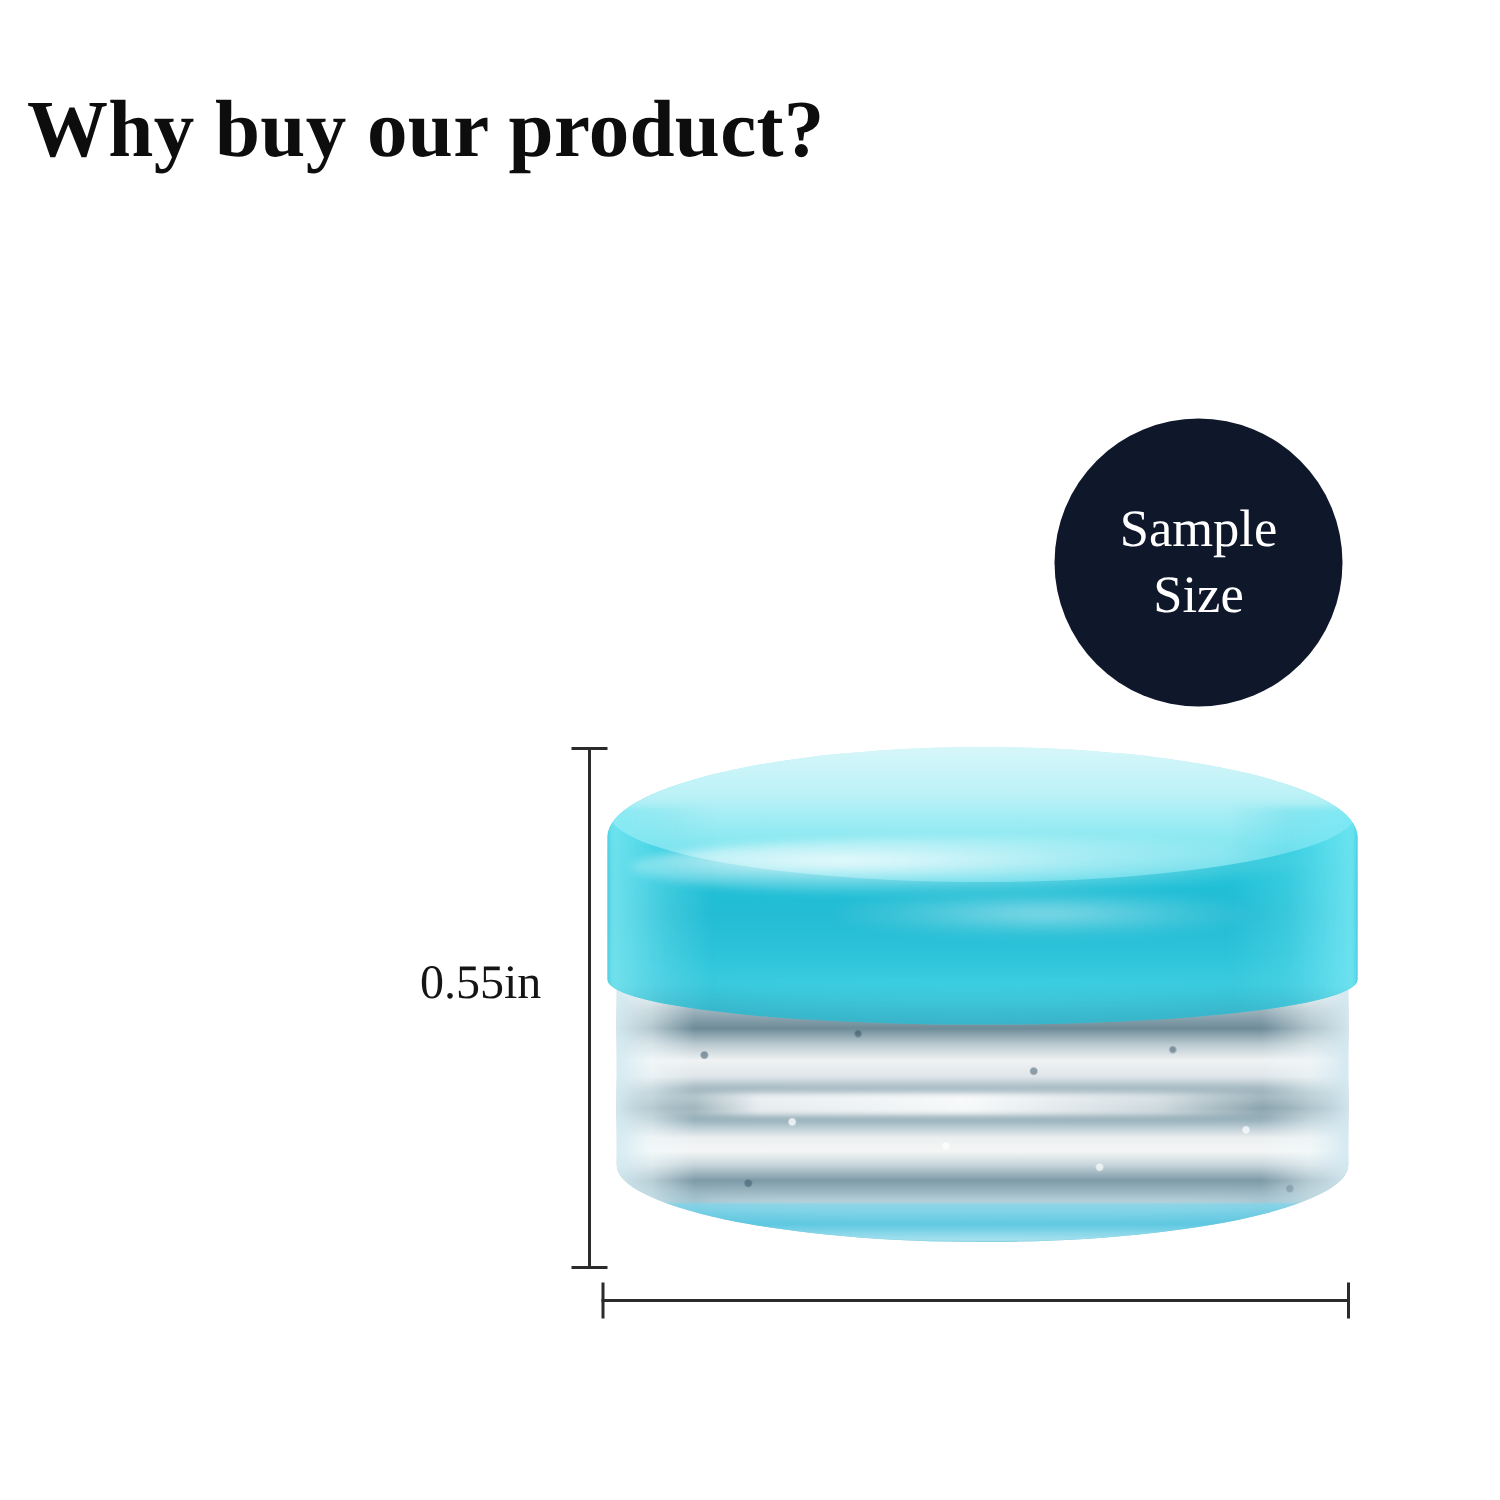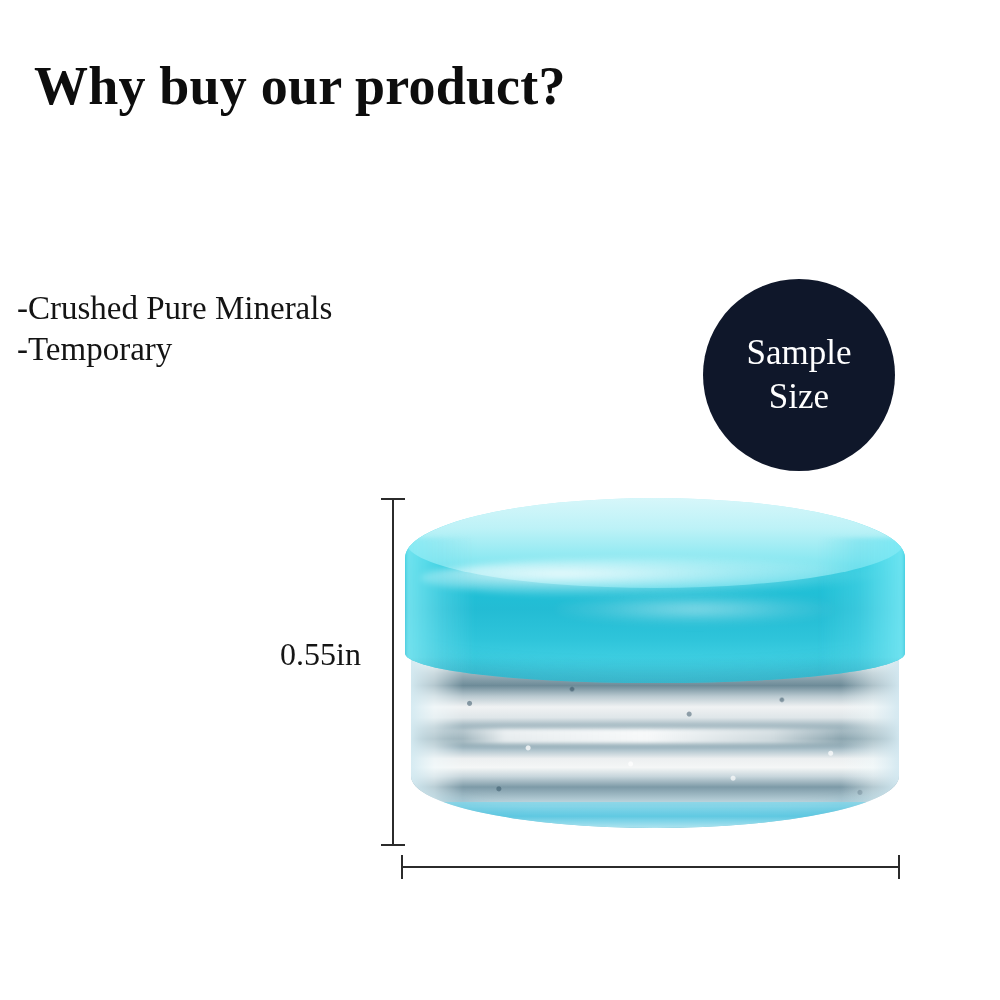--- a/index.html
+++ b/index.html
@@ -19,21 +19,21 @@
   #page {
     position: relative;
     width: 1000px;
     height: 1000px;
     background: #ffffff;
   }
 
   
   .headline {
     position: absolute;
-    left: 34px;
+    left: 18px;
     top: 22px;
     font-size: 54px;
     line-height: 1.05;
     letter-spacing: 0.2px;
     color: #0d0d0d;
     white-space: nowrap;
   }
 
   
   .bullets {
@@ -329,24 +329,20 @@
   }
 </style>
 </head>
 <body>
 
 <div id="page">
 
   <h1 class="headline">Why buy our product?</h1>
 
 
-  <div class="bullets group-b">
-    <span class="bullet-line">-Crushed Pure Minerals</span>
-    <span class="bullet-line">-Temporary</span>
-  </div>
 
   <div class="badge">
     <span class="badge-line">Sample</span>
     <span class="badge-line">Size</span>
   </div>
 
   <div class="product">
 
     <div class="jar-base">
       <div class="jar-speckle"></div>

